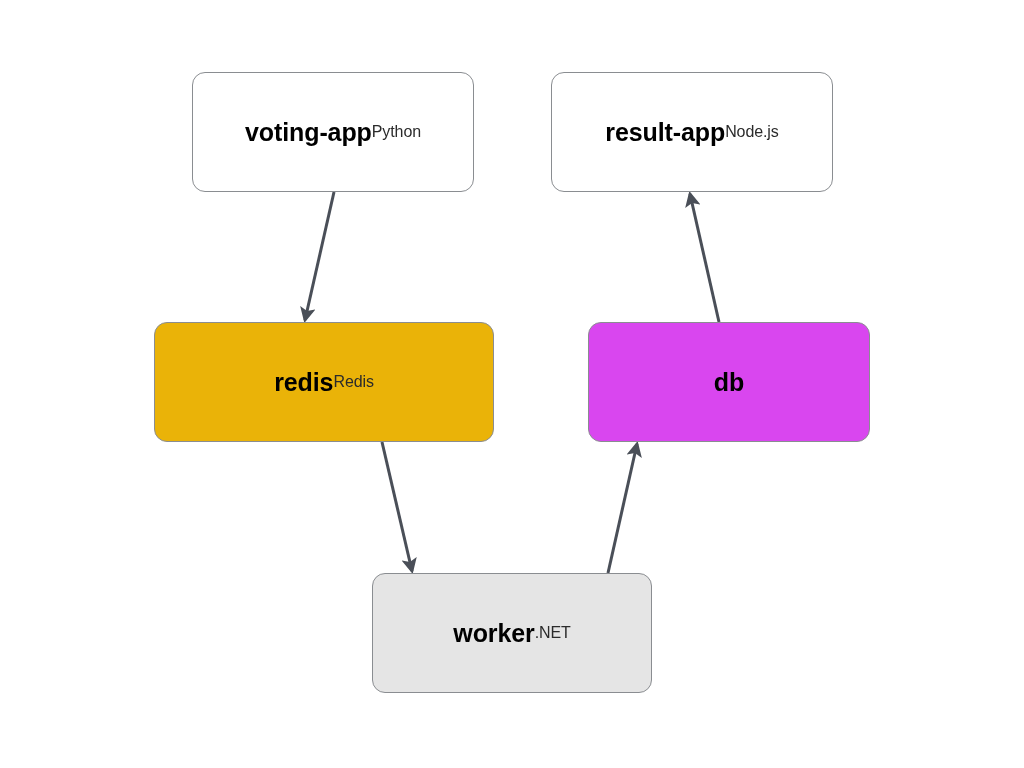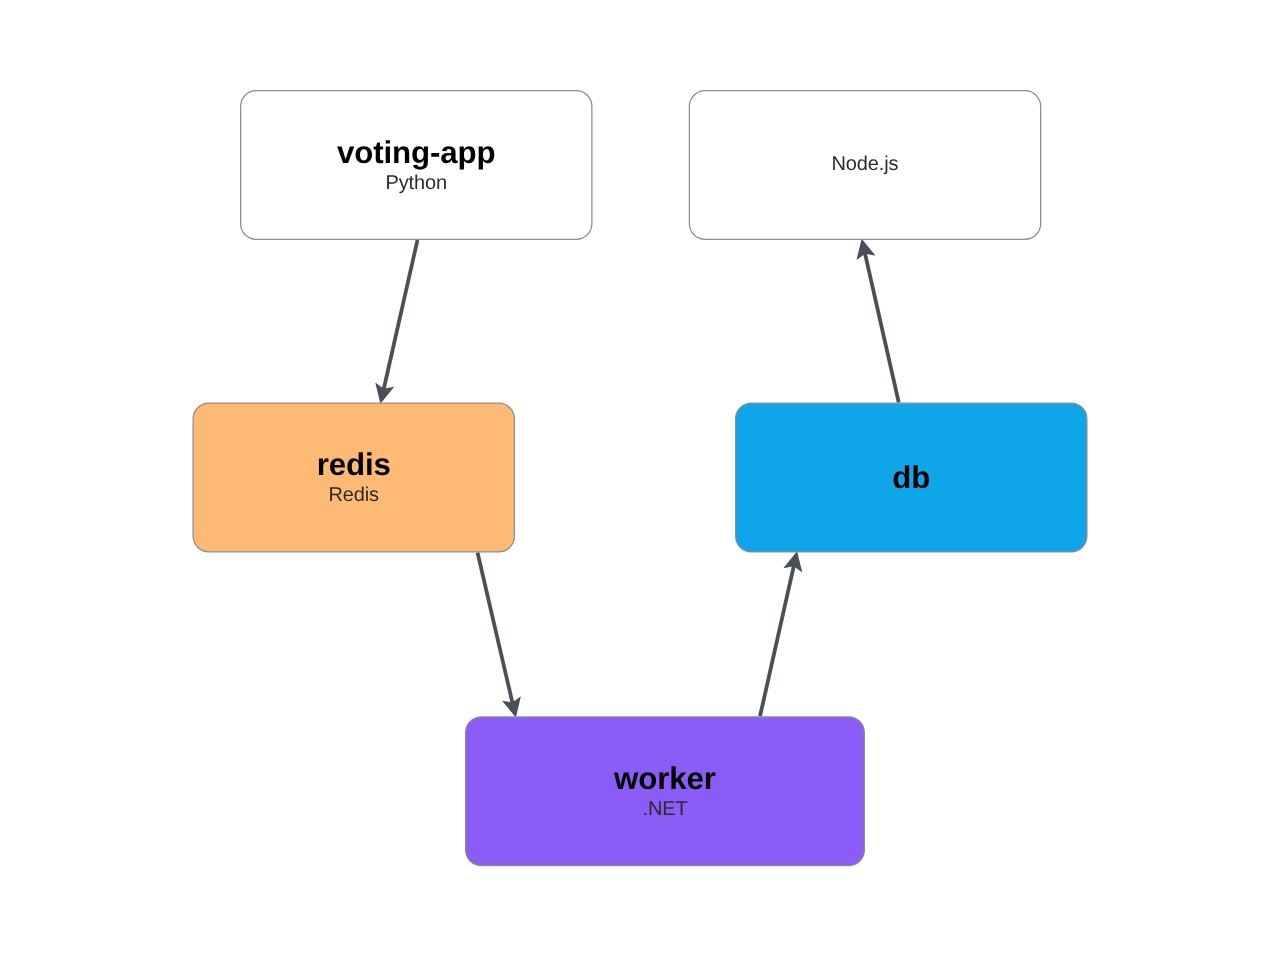--- a/index.html
+++ b/index.html
@@ -28,21 +28,21 @@
     height: 768px;
     pointer-events: none;
   }
   .node {
     position: absolute;
     box-sizing: border-box;
     background: #ffffff;
     border: 1.6px solid #8a8d91;
     border-radius: 13px;
     display: flex;
-    flex-direction: column;
+    flex-direction: row;
     align-items: center;
     justify-content: center;
     z-index: 2;
   }
   .node-title {
     font-size: 25px;
     font-weight: bold;
     color: #000000;
     line-height: 1.16;
     letter-spacing: -0.1px;
@@ -75,30 +75,31 @@
         <line x1="719" y1="322" x2="690" y2="194" stroke="#4a4f58" stroke-width="3" stroke-linecap="butt" marker-end="url(#arrowhead)"></line>
       </g>
   </svg>
 
   <div class="node" style="left: 192px; top: 72px; width: 282px; height: 120px; border-color: rgb(138, 141, 145); background: rgb(255, 255, 255);">
     <div class="node-title">voting-app</div>
     <div class="node-subtitle">Python</div>
   </div>
 
   <div class="node" style="left: 551px; top: 72px; width: 282px; height: 120px; border-color: rgb(138, 141, 145); background: rgb(255, 255, 255);">
+    <div class="node-title">result-app</div>
     <div class="node-subtitle">Node.js</div>
   </div>
 
-  <div class="node" style="left: 154px; top: 322px; width: 258px; height: 120px; border-color: rgb(138, 141, 145); background: #fdba74; align-items: center;">
+  <div class="node" style="left: 154px; top: 322px; width: 340px; height: 120px; border-color: rgb(138, 141, 145); background: #eab308; align-items: center;">
     <div class="node-title">redis</div>
     <div class="node-subtitle">Redis</div>
   </div>
 
-  <div class="node" style="left: 588px; top: 322px; width: 282px; height: 120px; border-color: rgb(138, 141, 145); background: #0ea5e9;">
+  <div class="node" style="left: 588px; top: 322px; width: 282px; height: 120px; border-color: rgb(138, 141, 145); background: #d946ef;">
     <div class="node-title">db</div>
   </div>
 
-  <div class="node" style="left: 372px; top: 573px; width: 320px; height: 120px; border-color: rgb(138, 141, 145); background: #8b5cf6;">
+  <div class="node" style="left: 372px; top: 573px; width: 280px; height: 120px; border-color: rgb(138, 141, 145); background: #e5e5e5;">
     <div class="node-title">worker</div>
     <div class="node-subtitle">.NET</div>
   </div>
 
 </div>
 
 </body></html>

